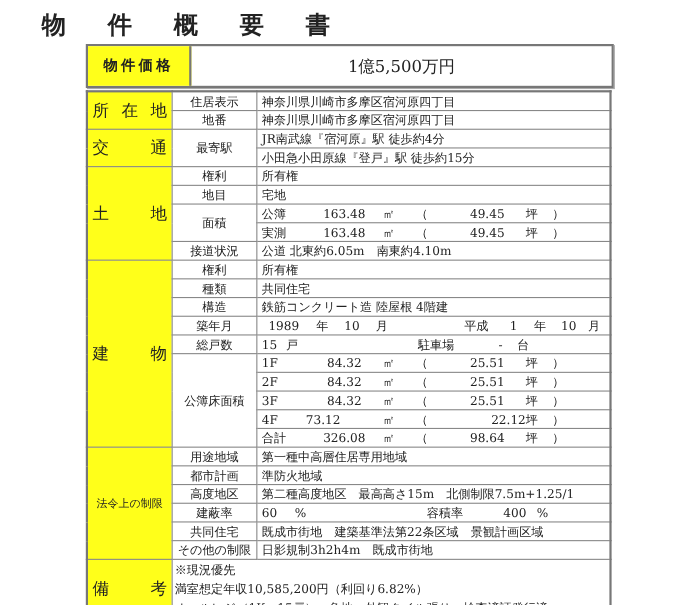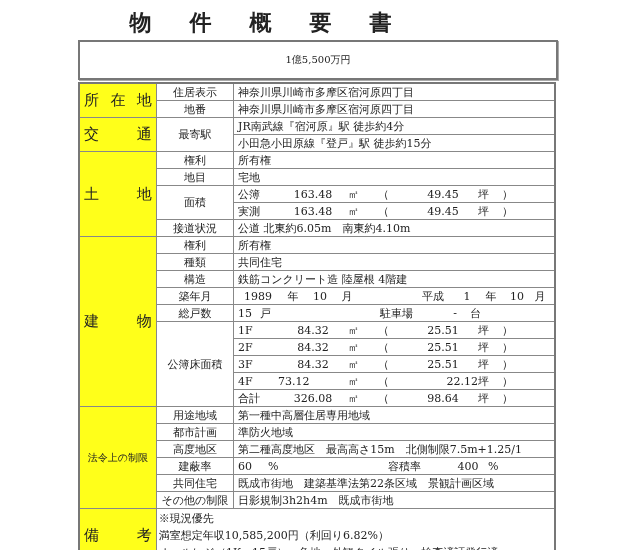--- a/index.html
+++ b/index.html
@@ -1,41 +1,42 @@
 <!DOCTYPE html>
 <html><head>
 <meta charset="utf-8">
 <style>
   html,body{margin:0;padding:0;background:#fff;}
   body{width:628px;height:550px;position:relative;overflow:hidden;
        font-family:"DejaVu Serif","Liberation Serif",serif;color:#222;}
-  .title{position:absolute;left:0;top:8px;width:521px;text-align:center;
+  .title{position:absolute;left:0;top:8px;width:521px;text-align:left;
          font-size:22px;font-weight:bold;letter-spacing:38px;text-indent:38px;}
   .pricebox{position:absolute;left:78px;top:40px;width:476px;height:36px;
             border:2px solid #777;box-shadow:1px 1px 0 #aaa;display:flex;}
   .pricebox .lab{width:92px;background:#ffff1a;border-right:2px solid #777;
        display:flex;align-items:center;justify-content:center;font-size:13px;
        letter-spacing:3px;font-weight:bold;}
-  .pricebox .val{flex:1;display:flex;align-items:center;justify-content:center;font-size:10px;}
+  .pricebox .val{flex:1;display:flex;align-items:center;justify-content:center;font-size:15px;}
   table.main{position:absolute;left:78px;top:82px;width:478px;border-collapse:collapse;
              border:2px solid #777;font-size:11px;}
   table.main td{border:1px solid #888;height:16px;padding:0 4px;white-space:nowrap;}
   td.sec{background:#ffff1a;width:84px;font-size:15px;border:2px solid #777;
          text-align:justify;text-align-last:justify;padding:0 10px;}
   td.sub{width:70px;text-align:center;}
   td.v{padding-left:8px;}
   .c{display:inline-block;}
   .note td{height:auto;}
 </style>
 </head>
 <body>
 
 <div class="title">物件概要書</div>
 
 <div class="pricebox">
+  <div class="lab">物件価格</div>
   <div class="val">1億5,500万円</div>
 </div>
 
 <table class="main">
   <tbody>
       <tr>
     <td class="sec" rowspan="2">所在地</td>
     <td class="sub">住居表示</td>
     <td class="v">神奈川県川崎市多摩区宿河原四丁目</td>
   </tr>

